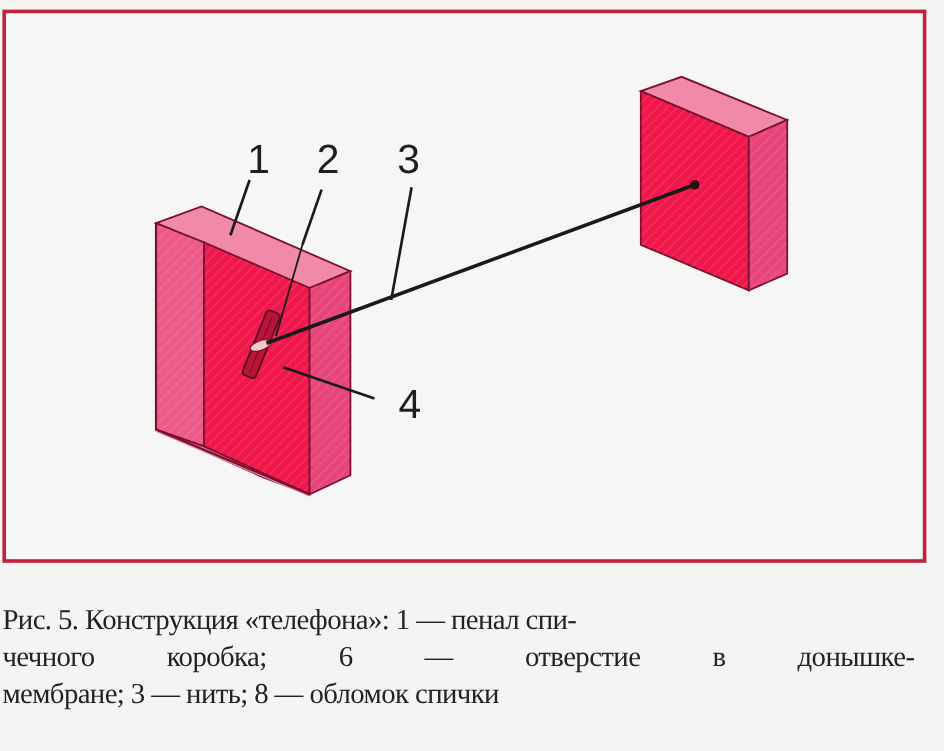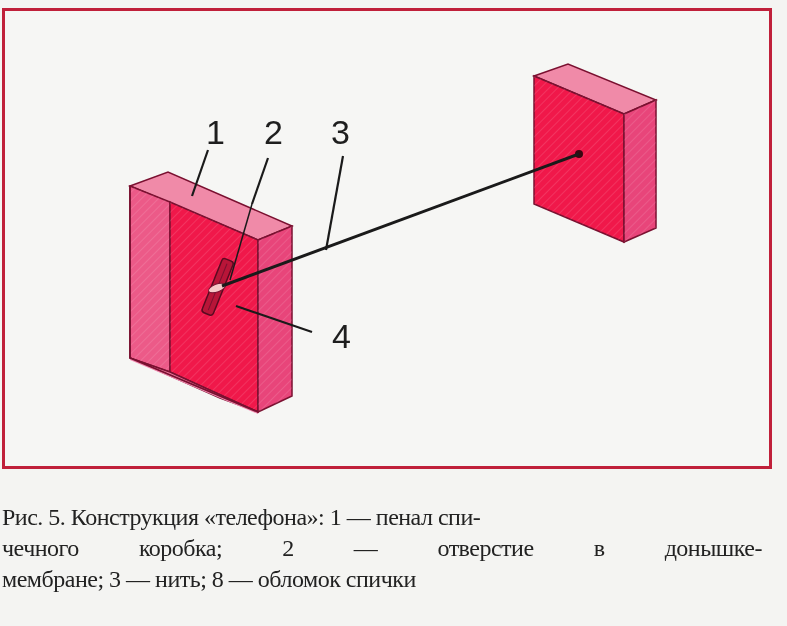--- a/index.html
+++ b/index.html
@@ -111,15 +111,15 @@
   </g>
 
   <text class="label" x="206" y="144">1</text>
   <text class="label" x="264" y="144">2</text>
   <text class="label" x="331" y="144">3</text>
   <text class="label" x="332" y="348">4</text>
 </svg>
 
 <div class="caption">
   <span class="caption-line">Рис. 5. Конструкция «телефона»: 1 — пенал спи-</span>
-  <span class="caption-line justify">чечного коробка; 2 — отверстие в донышке-</span>
+  <span class="caption-line justify">чечного коробка; 6 — отверстие в донышке-</span>
   <span class="caption-line">мембране; 3 — нить; 8 — обломок спички</span>
 </div>
 
 </body></html>

